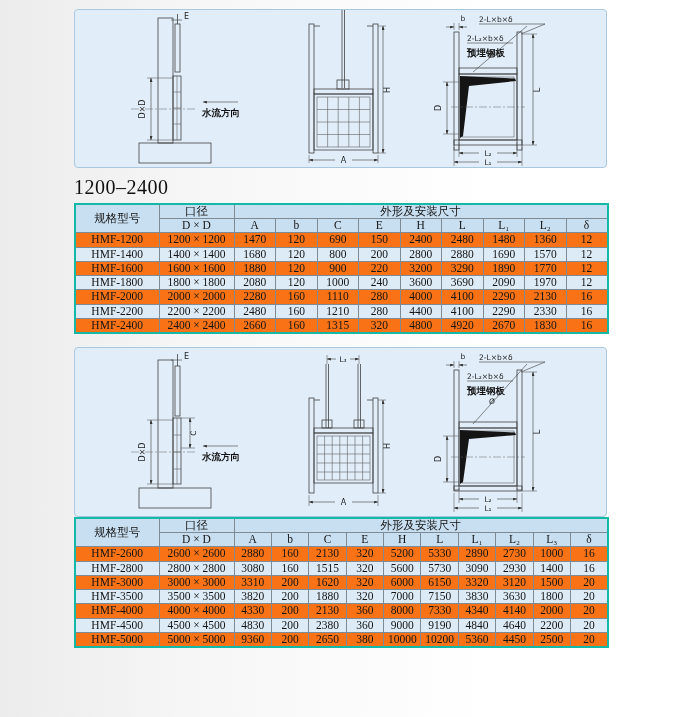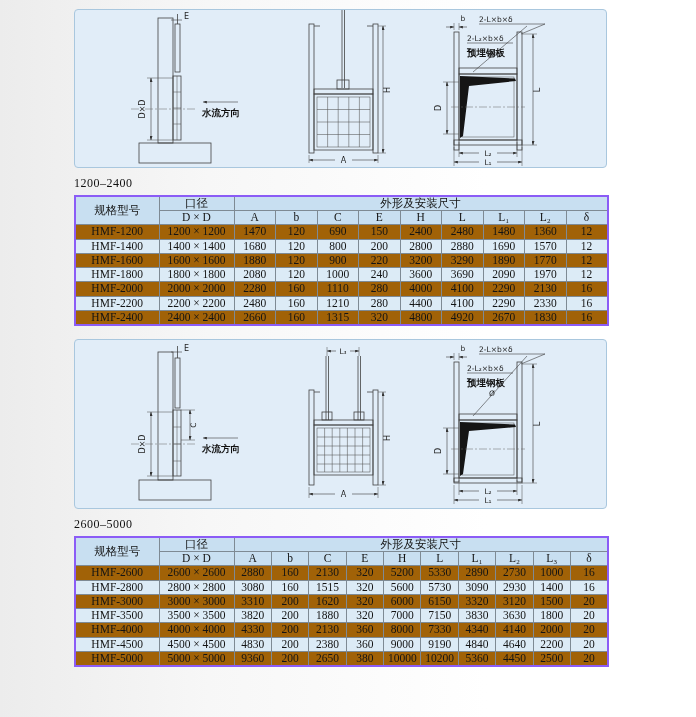--- a/index.html
+++ b/index.html
@@ -15,27 +15,27 @@
   .panel {
     background: #e1edf8;
     border: 1px solid #a9c7de;
     border-radius: 4px;
     overflow: hidden;
   }
   .panel-1 { margin-top: 9px; height: 159px; }
   .panel-2 { margin-top: 13px; height: 170px; }
 
   .section-title {
-    font-size: 12px; font-weight: normal; color: #101010;
+    font-size: 20px; font-weight: normal; color: #101010;
     letter-spacing: 0.5px; margin: 8px 0 4px 0;
   }
 
   table.spec {
     border-collapse: collapse; width: 533px; table-layout: fixed;
-    background: #a16207; border: 2px solid #8b5cf6;
+    background: #f97316; border: 2px solid #14b8a6;
   }
   .spec th, .spec td {
     border: 1px solid #7e8a94; padding: 0; height: 14px;
     text-align: center; vertical-align: middle;
     font-size: 11.5px; font-weight: normal; color: #141414; line-height: 1.15;
   }
   .spec thead th { background: #c8dff1; }
   .spec tbody tr:nth-child(even) td { background: #dcebf6; }
 
   
@@ -418,21 +418,20 @@
         <text class="sm" x="413" y="154" text-anchor="middle">L₂</text>
         <line class="thin" x1="379" y1="145" x2="379" y2="164"></line>
         <line class="thin" x1="447" y1="145" x2="447" y2="164"></line>
         <line class="diml" x1="379" y1="160" x2="404" y2="160" marker-start="url(#arr2)"></line>
         <line class="diml" x1="422" y1="160" x2="447" y2="160" marker-end="url(#arr2)"></line>
         <text class="sm" x="413" y="163" text-anchor="middle">L₁</text>
       </g>
     </svg>
   </div>
 
-  <h2 class="section-title">2600–5000</h2>
 
   <table class="spec">
     <colgroup>
       <col style="width:84px">
           <col style="width:75px">
       <col span="10" style="width:37.4px">
     </colgroup>
     <thead>
       <tr>
         <th rowspan="2">规格型号</th>

